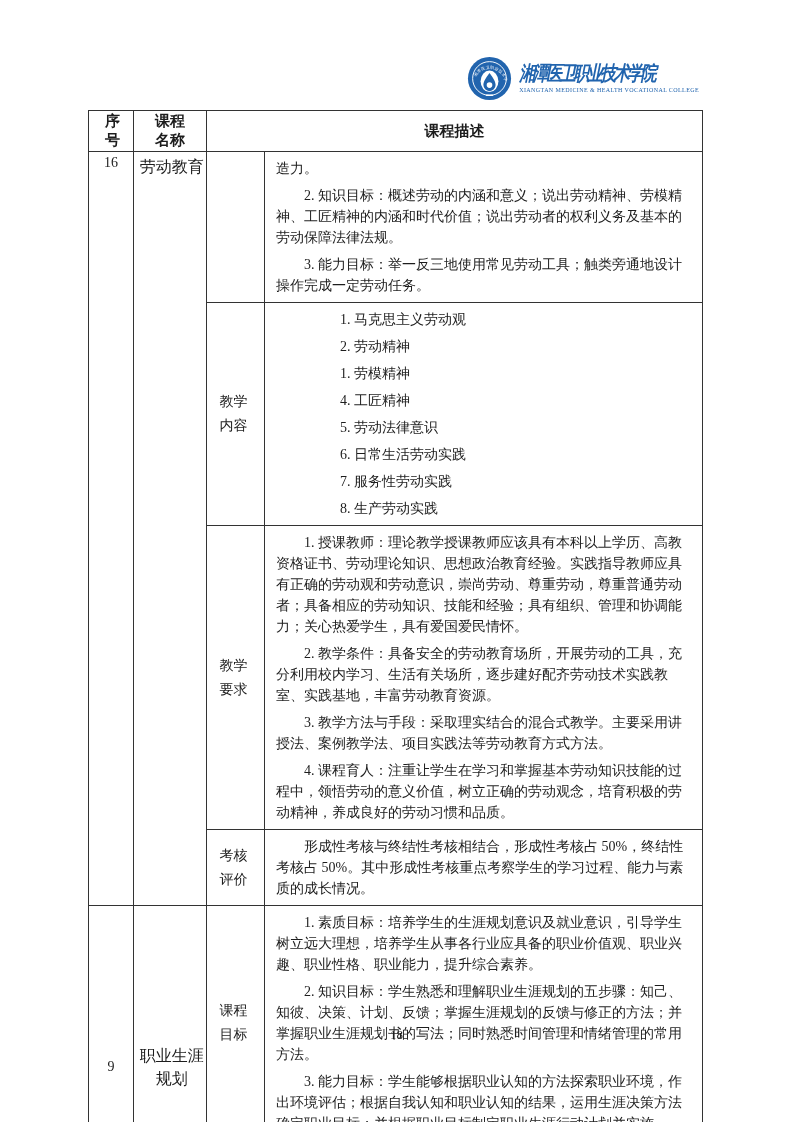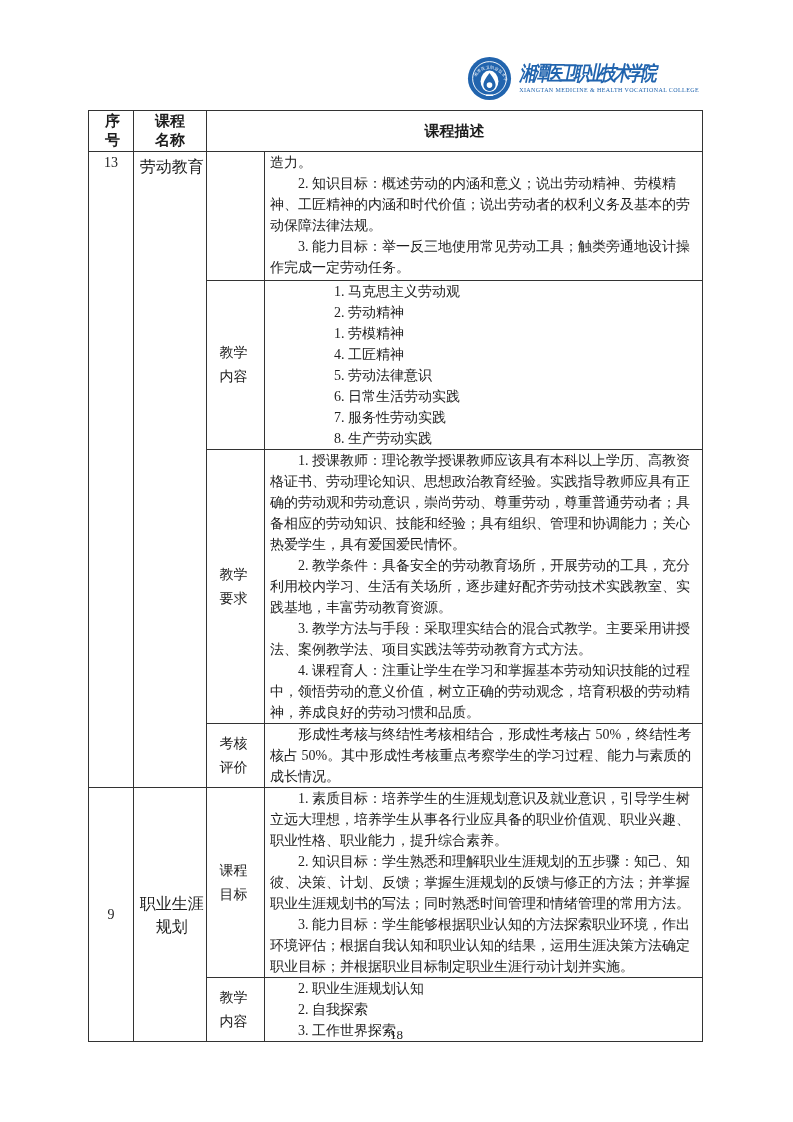--- a/index.html
+++ b/index.html
@@ -30,21 +30,21 @@
     font-size:15px; font-weight:bold; text-align:center; height:22px; padding:1px 16px;
   }
   .num-cell { text-align:center; font-size:14px; }
   .course-cell { text-align:center; font-size:16px; }
   .course-inner { width:4.6em; margin:0 auto; line-height:23px; }
   .v-top { vertical-align:top; padding-top:3px; }
   .v-mid { vertical-align:middle; }
   .sublabel { text-align:left; vertical-align:middle; font-size:14px; }
   .sublabel .lbl { width:2.3em; margin:0 auto; line-height:24px; }
   .content { padding:0 6px 0 5px; font-size:14px; line-height:21px; vertical-align:top; }
-  .content p { margin:0; text-indent:2em; }
+  .content p { margin:6px; text-indent:2em; }
   .content p.flush { text-indent:0; }
 
   .h-goalcont { height:129px; }
   .h-content10 { height:166px;padding-left:41px; }
   .h-require10 { height:266px; }
   .h-assess10 { height:61px; }
   .h-goal11 { height:188px; }
   .h-content11 { height:59px; }
 
   
@@ -85,21 +85,21 @@
     </colgroup>
 
     <tbody>
         <tr>
       <th>序号</th>
       <th>课程名称</th>
       <th colspan="2">课程描述</th>
     </tr>
 
     <tr>
-      <td rowspan="4" class="num-cell v-top">13</td>
+      <td rowspan="4" class="num-cell v-top">16</td>
       <td rowspan="4" class="course-cell v-top">
         <div class="course-inner">劳动教育</div>
       </td>
       <td class="sublabel"></td>
       <td class="content h-goalcont">
         <p class="flush">造力。</p>
         <p>2. 知识目标：概述劳动的内涵和意义；说出劳动精神、劳模精神、工匠精神的内涵和时代价值；说出劳动者的权利义务及基本的劳动保障法律法规。</p>
         <p>3. 能力目标：举一反三地使用常见劳动工具；触类旁通地设计操作完成一定劳动任务。</p>
       </td>
     </tr>

